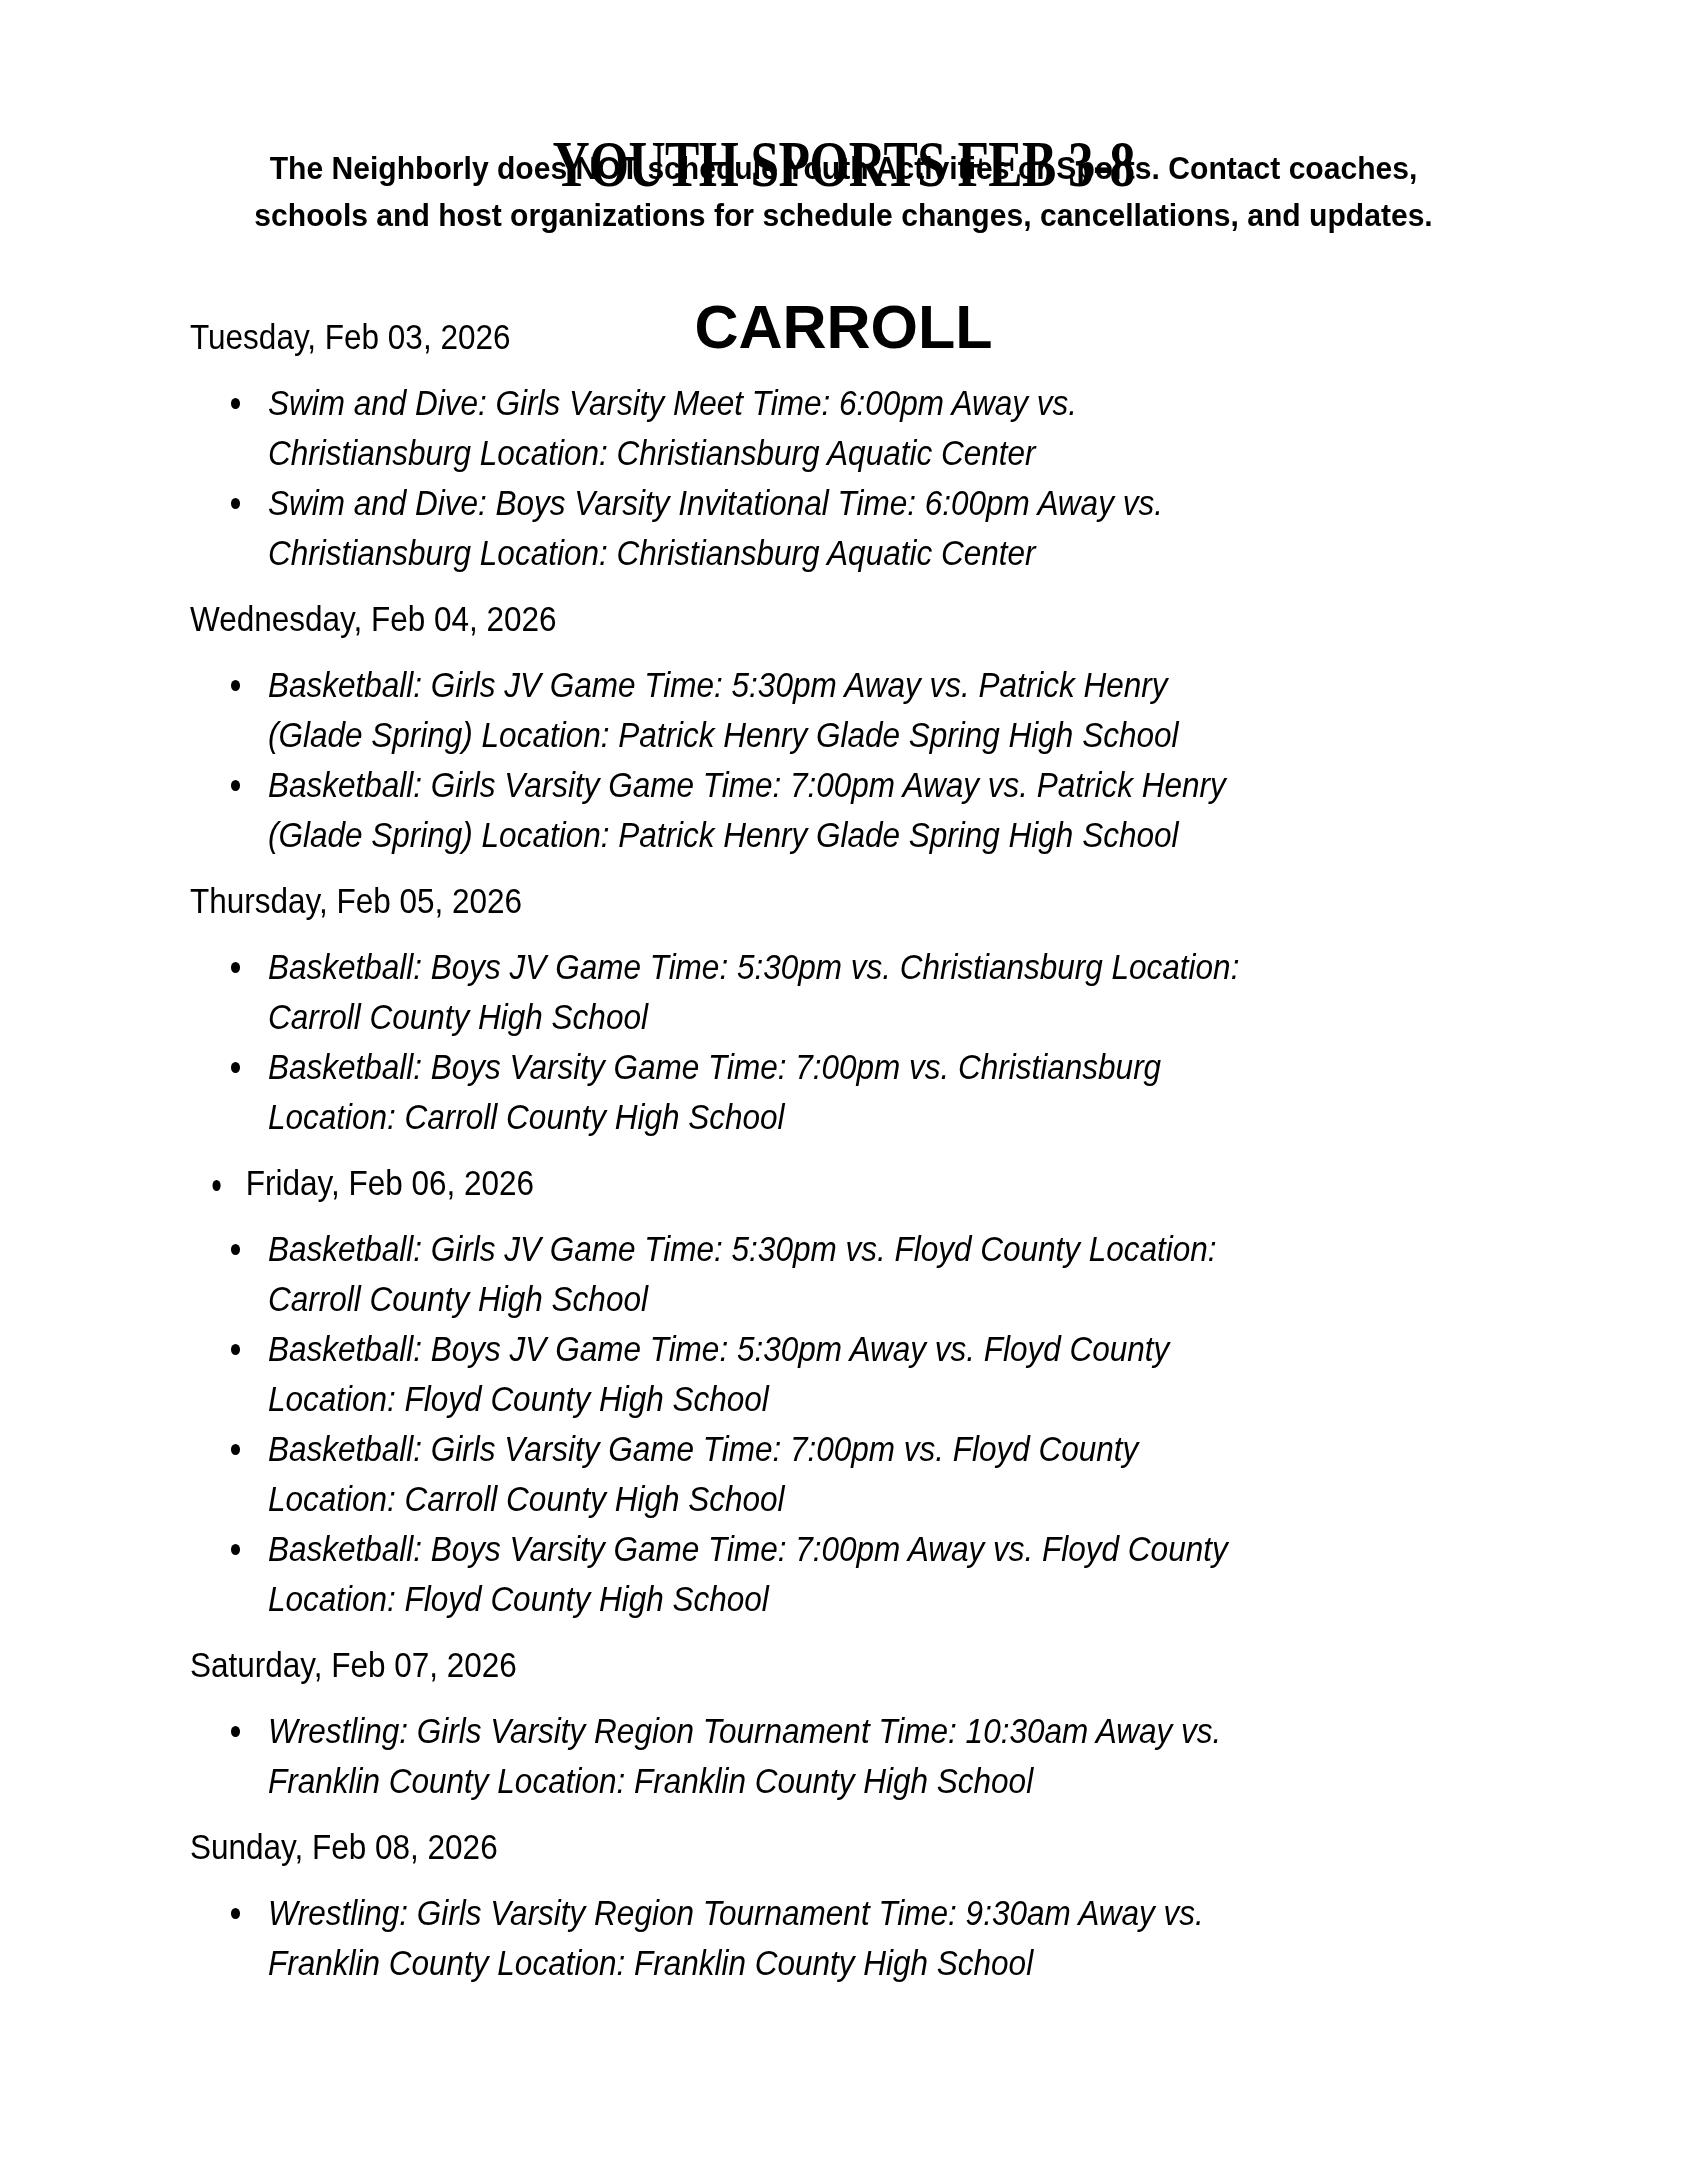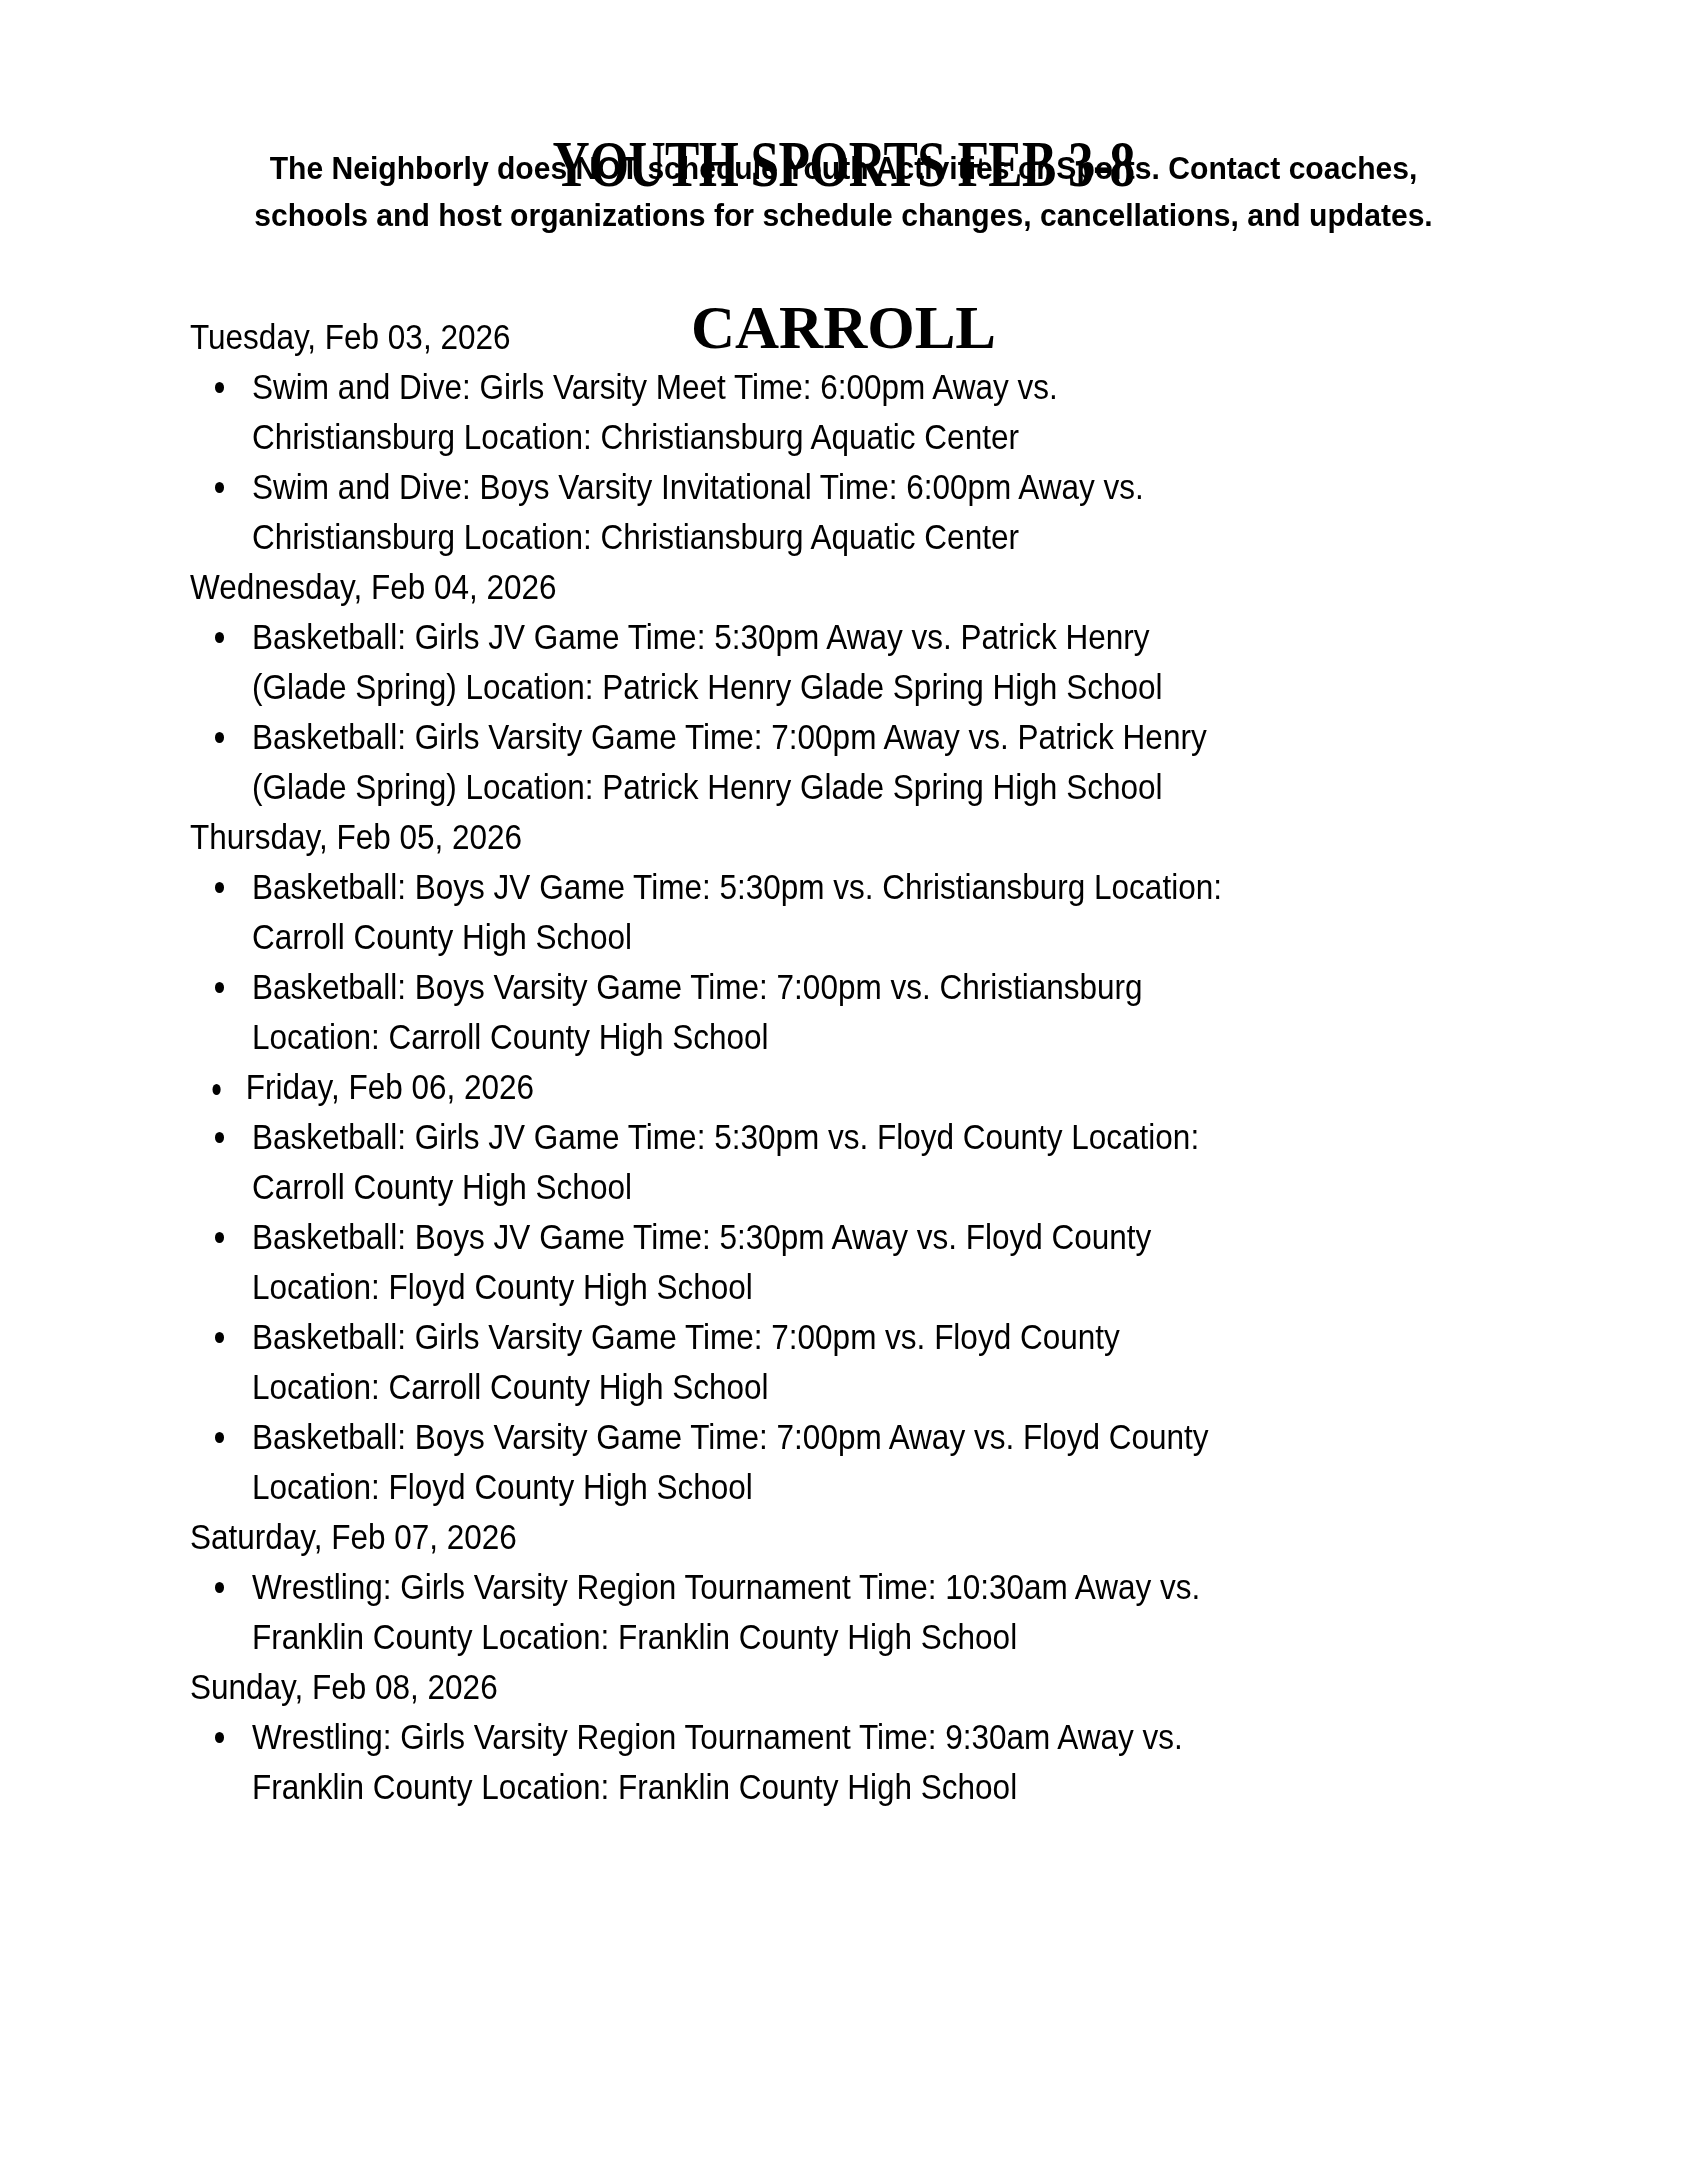--- a/index.html
+++ b/index.html
@@ -41,21 +41,21 @@
       line-height: 47px;
       transform: scaleX(0.94);
       transform-origin: 844px 0;
     }
     .town {
       position: absolute;
       top: 241px;
       left: 0;
       width: 1687px;
       text-align: center;
-      font-family: Liberation Serif, serif;
+      font-family: Liberation Sans, sans-serif;
       font-weight: bold;
       font-size: 61px;
       line-height: 71px;
     }
     .schedule {
       position: absolute;
       top: 312px;
       left: 190px;
       width: 1316px;
       font-family: "Liberation Sans", sans-serif;
@@ -79,22 +79,23 @@
       position: absolute;
       left: 24.5px;
       top: 22px;
       width: 9.3px;
       height: 11px;
       border-radius: 50%;
       background: #000;
     }
     ul.events {
       list-style: none;
-      margin: 0;
+      margin: 16px;
       padding: 0;
+      font-style: italic;
     }
     li.event {
       position: relative;
       padding-left: 62px;
       width: 1232px;
     }
     li.event .bullet {
       position: absolute;
       left: 24.5px;
       top: 20px;

